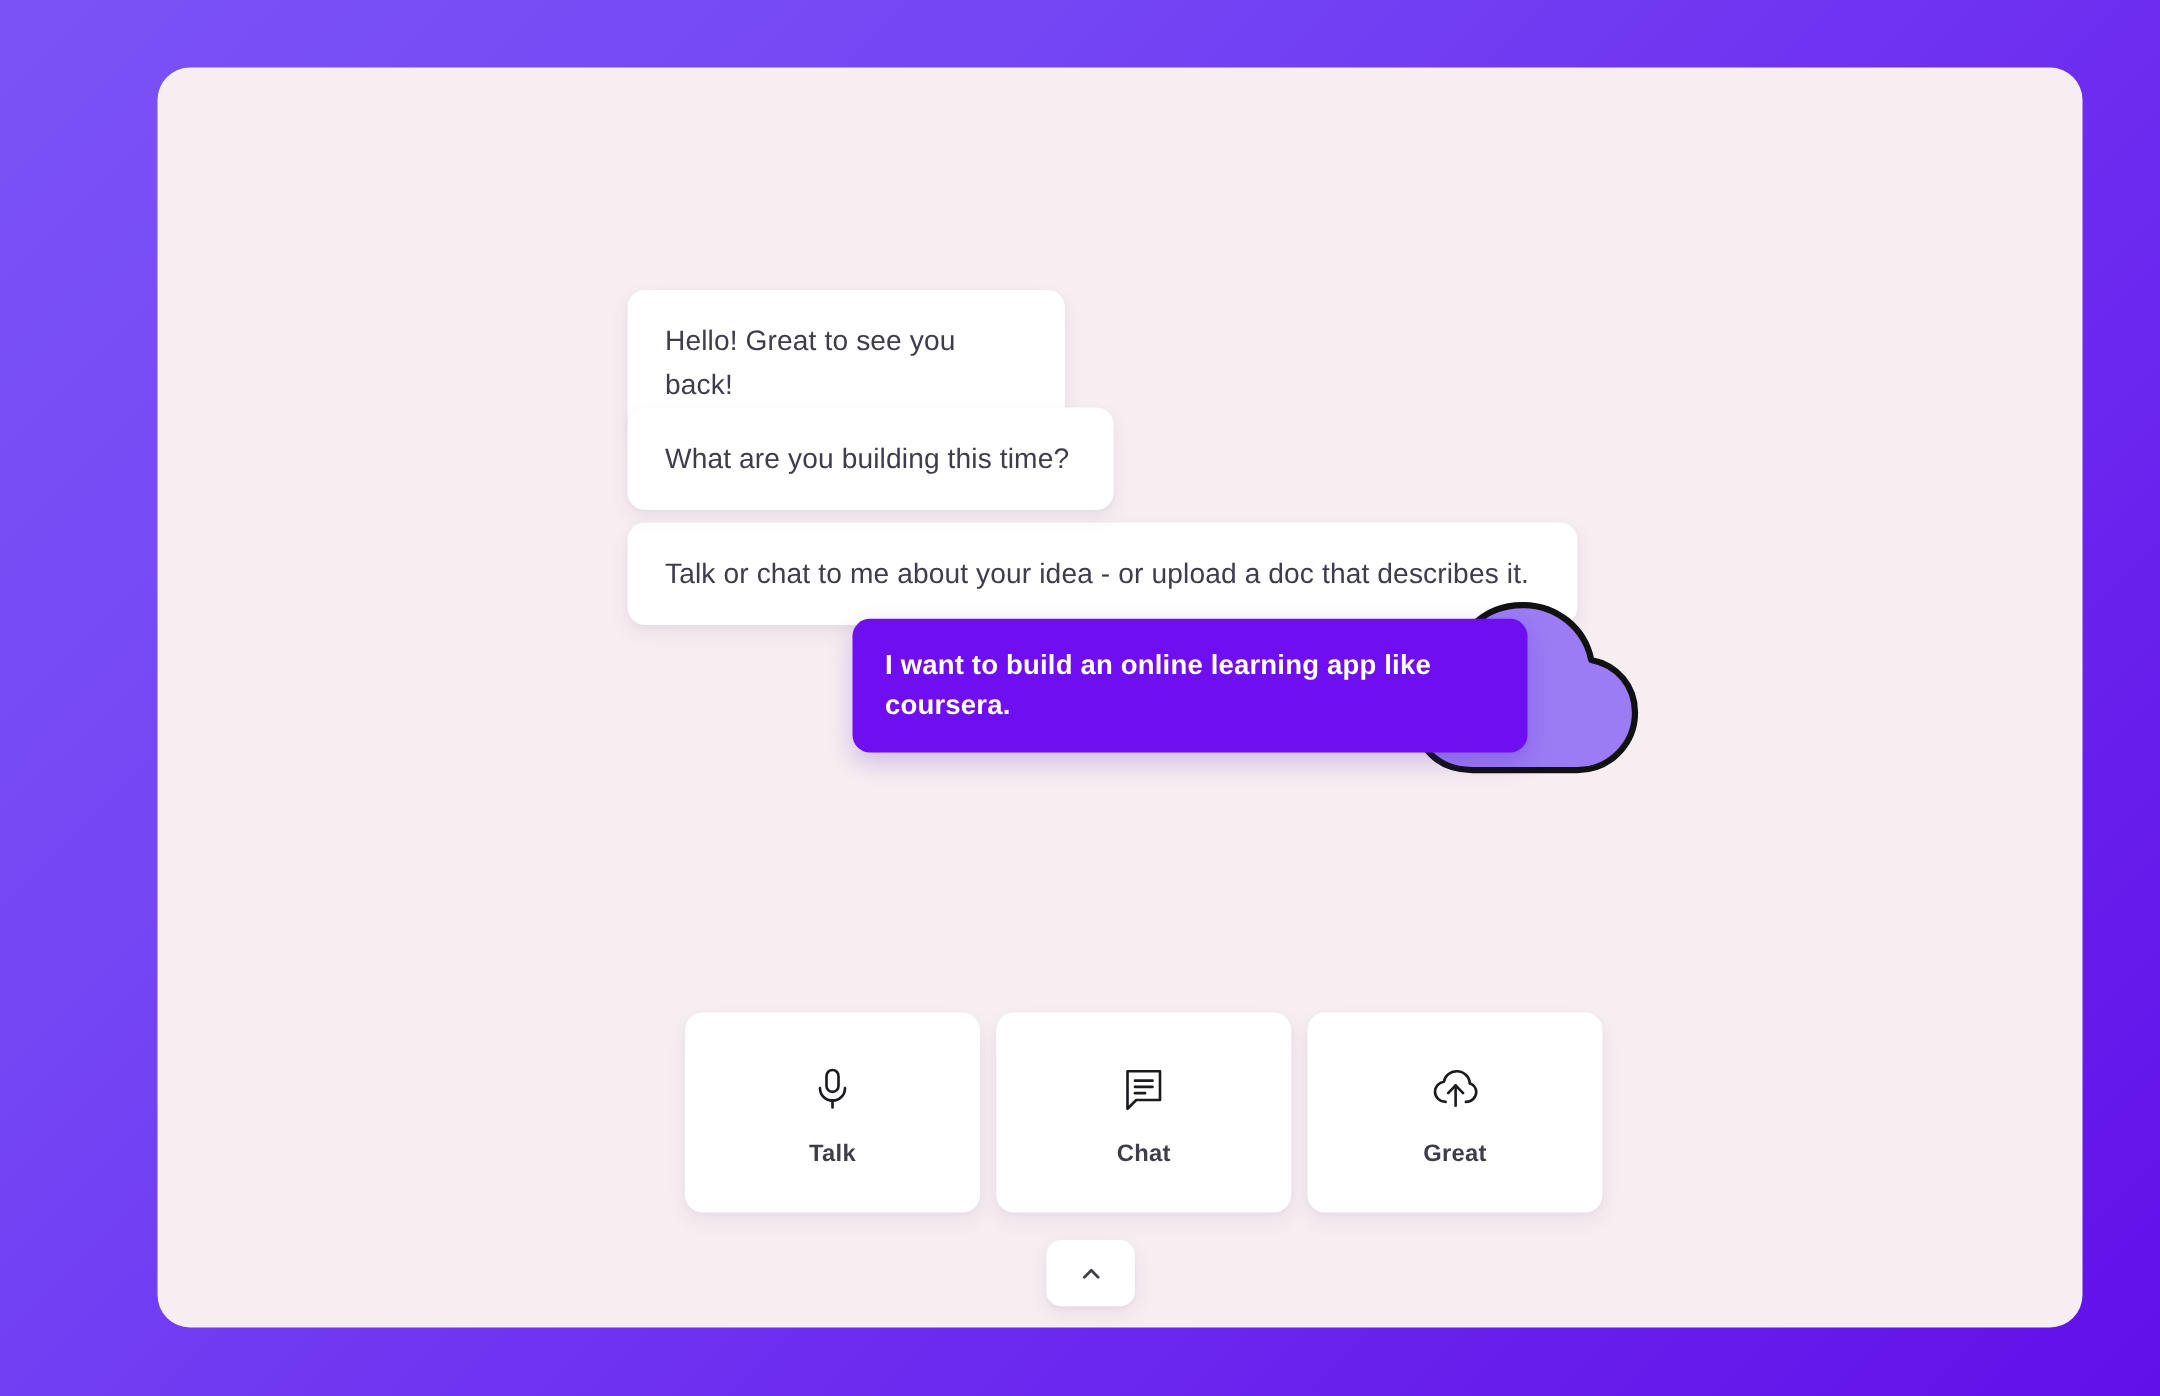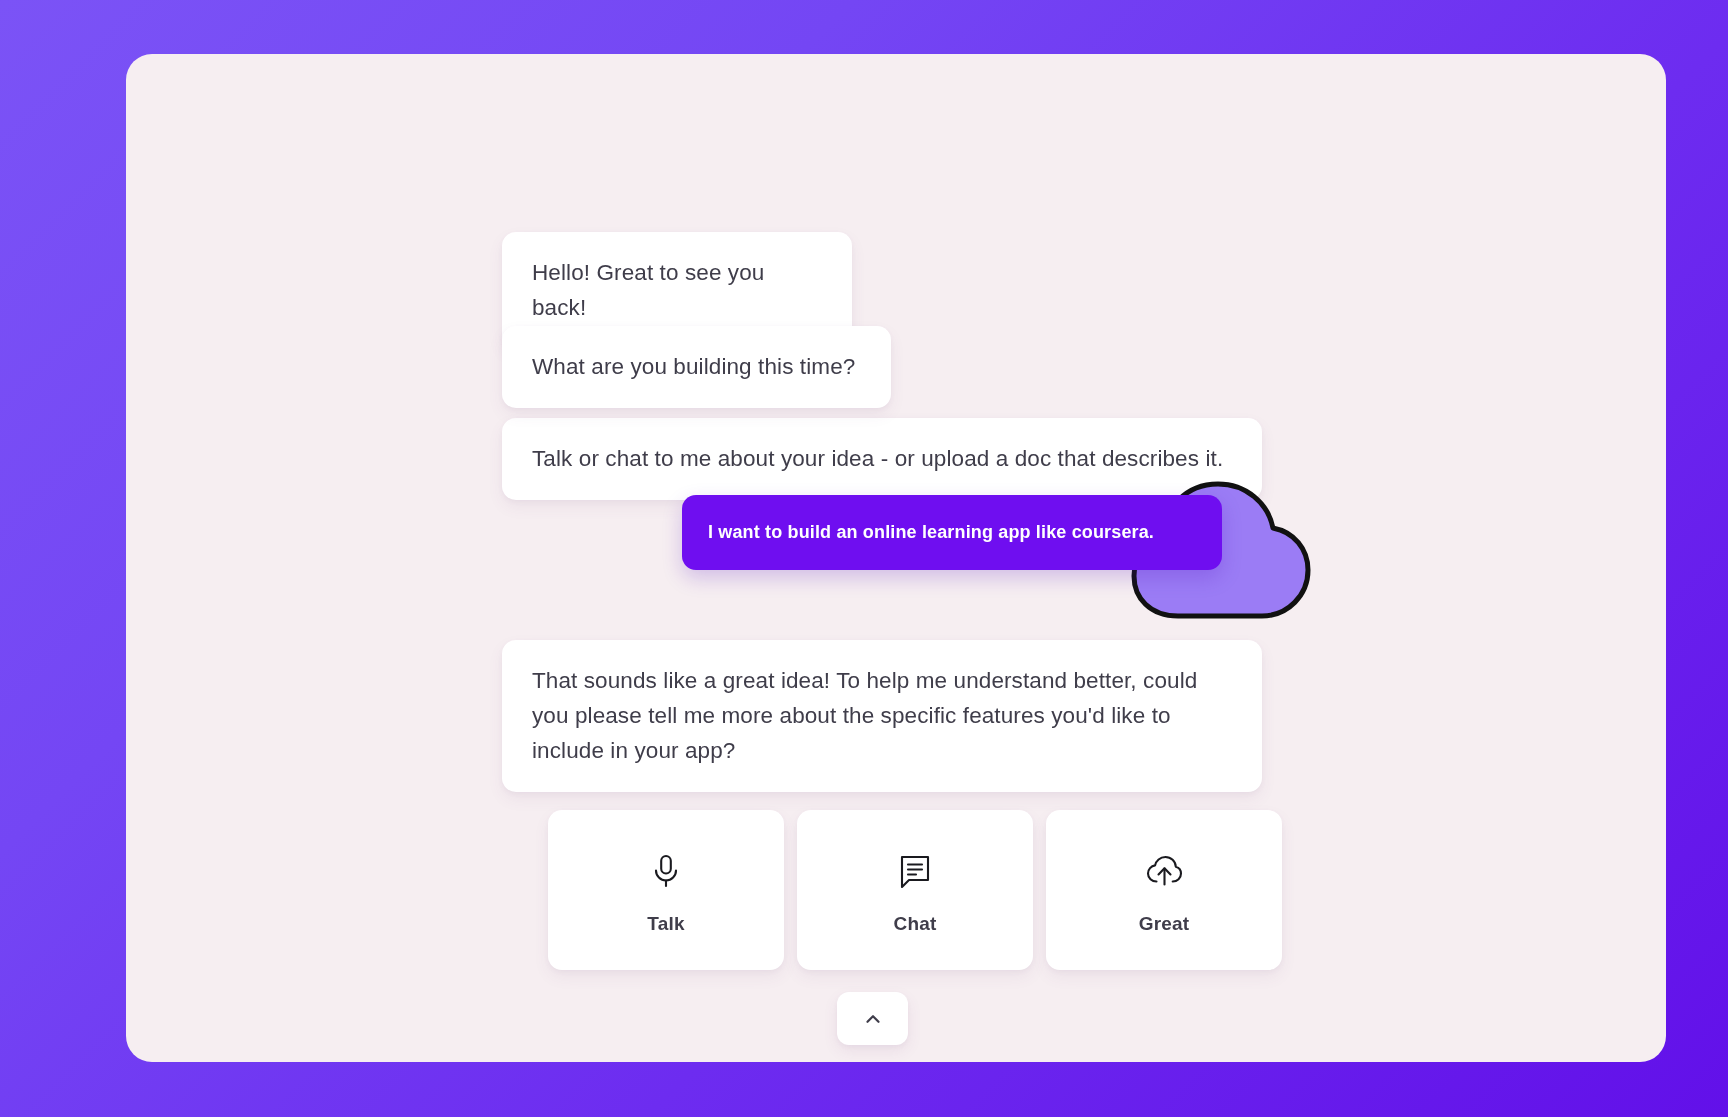--- a/index.html
+++ b/index.html
@@ -103,21 +103,21 @@
   #msg-user {
     position: absolute;
     left: 556px;
     top: 441px;
     width: 540px;
     z-index: 3;
     background: #6f0ef0;
     color: #ffffff;
     border-radius: 14px;
     padding: 21px 26px 22px 26px;
-    font-size: 18px;
+    font-size: 22px;
     font-weight: bold;
     line-height: 32px;
     letter-spacing: 0.15px;
     box-shadow: 0 8px 20px rgba(80, 20, 190, 0.22);
     text-align: left;
   }
 
   
   #action-row {
     position: absolute;
@@ -213,23 +213,20 @@
                C 37 44 60 20 92 20
                C 120 20 142 39 147 64
                C 168 68 182 85 182 106
                C 182 131 162 152 136 152 Z" fill="#9b7cf5" stroke="#111111" stroke-width="5" stroke-linejoin="round"></path>
     </svg>
 
     <div id="msg-user">
       <span>I want to build an online learning app like coursera.</span>
     </div>
 
-    <div class="bubble bubble-ai" id="msg-followup">
-      <span>That sounds like a great idea! To help me understand better, could you please tell me more about the specific features you'd like to include in your app?</span>
-    </div>
 
   </div>
 
   <div id="action-row">
 
     <button class="action-btn">
       <svg class="action-icon" viewBox="0 0 40 40">
         <rect x="15.2" y="5" width="9.6" height="17.5" rx="4.8" fill="none" stroke="#1a1a1f" stroke-width="2.1"></rect>
         <path d="M10 19.5 A 10 10 0 0 0 30 19.5" fill="none" stroke="#1a1a1f" stroke-width="2.1" stroke-linecap="round"></path>
         <line x1="20" y1="29.5" x2="20" y2="35" stroke="#1a1a1f" stroke-width="2.1" stroke-linecap="round"></line>

